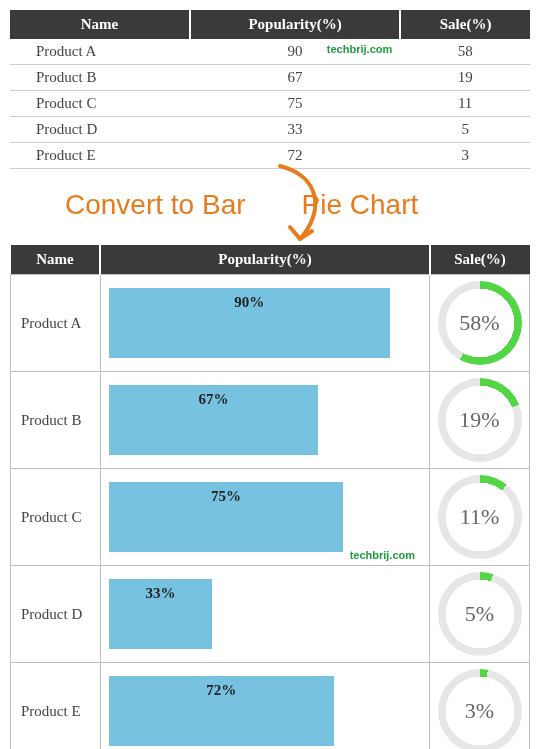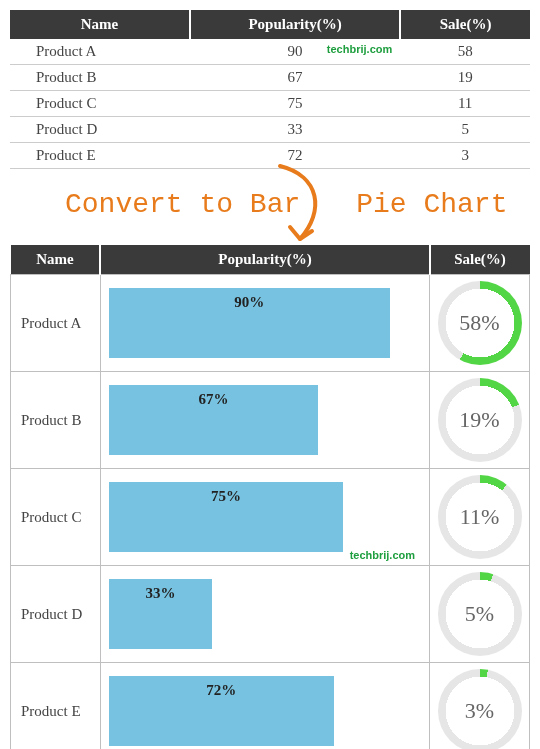--- a/index.html
+++ b/index.html
@@ -46,21 +46,21 @@
   
   .annot {
     position: relative;
     height: 70px;
     margin-top: 6px;
   }
   .annot-text {
     position: absolute;
     left: 55px;
     top: 14px;
-    font-family: Liberation Mono, monospace;
+    font-family: Liberation Sans, sans-serif;
     font-size: 28px;
     color: #e87b1b;
     white-space: nowrap;
   }
   .annot-text .sep { display: inline-block; width: 56px; }
   .arrow {
     position: absolute;
     left: 260px;
     top: -14px;
   }

